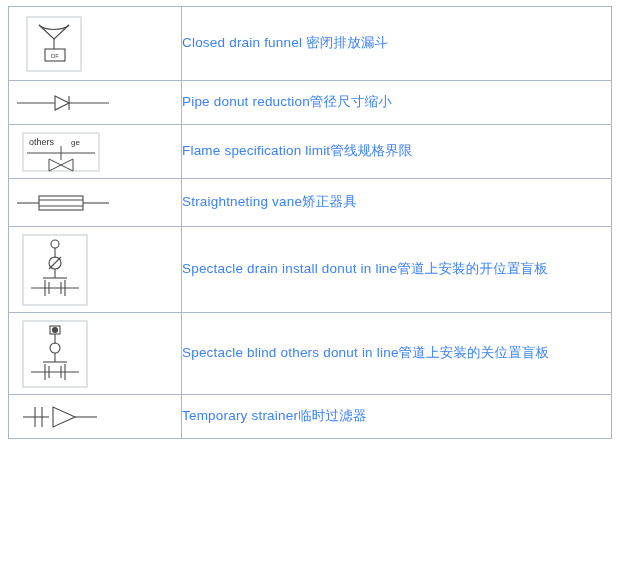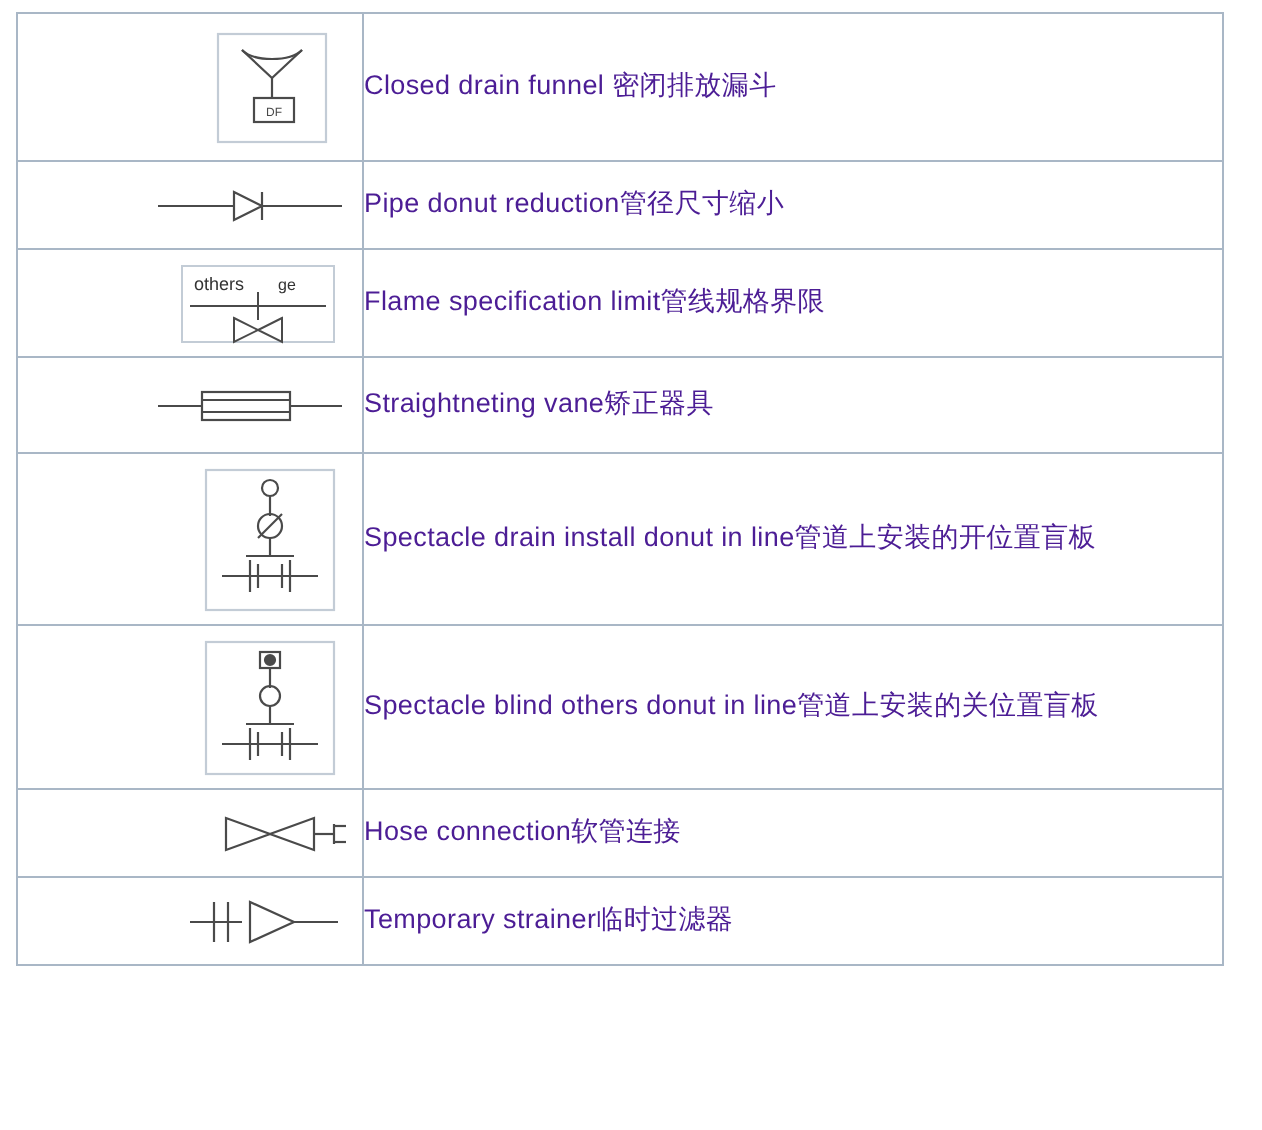--- a/index.html
+++ b/index.html
@@ -24,28 +24,28 @@
     padding: 0;
     vertical-align: middle;
   }
   .cell-symbol {
     width: 172px;
     text-align: center;
   }
   .cell-desc {
     padding: 6px 0 6px 14px;
     font-size: 13.5px;
-    color: #4c1d95;
+    color: #3b82f6;
     letter-spacing: .2px;
     line-height: 1.35;
   }
   .sym-wrap {
     display: flex;
     align-items: center;
-    justify-content: flex-end;
+    justify-content: flex-start;
     width: 100%;
   }
   svg { display: block; }
 </style>
 </head>
 <body>
 
 <table class="symbol-table">
   <tbody>
 
@@ -162,37 +162,20 @@
               <line x1="40" y1="48" x2="40" y2="60"></line>
               <line x1="52" y1="48" x2="52" y2="60"></line>
             </g>
           </svg>
         </div>
       </td>
       <td class="cell-desc">Spectacle blind others donut in line管道上安装的关位置盲板</td>
     </tr>
 
 
-    <tr style="height:44px">
-      <td class="cell-symbol">
-        <div class="sym-wrap">
-          <svg width="90" height="30" viewBox="0 0 90 30">
-            <g stroke="#4a4a4a" fill="none" stroke-width="1.1">
-              <path d="M22 7 L22 23 L44 15 Z"></path>
-              <path d="M66 7 L66 23 L44 15 Z"></path>
-              <line x1="66" y1="15" x2="76" y2="15"></line>
-              <line x1="76" y1="10" x2="76" y2="20"></line>
-              <line x1="76" y1="11" x2="82" y2="11"></line>
-              <line x1="76" y1="19" x2="82" y2="19"></line>
-            </g>
-          </svg>
-        </div>
-      </td>
-      <td class="cell-desc">Hose connection软管连接</td>
-    </tr>
 
     <tr style="height:44px">
       <td class="cell-symbol">
         <div class="sym-wrap">
           <svg width="100" height="34" viewBox="0 0 100 34">
             <g stroke="#4a4a4a" fill="none" stroke-width="1.1">
               <line x1="14" y1="17" x2="40" y2="17"></line>
               <line x1="26" y1="7" x2="26" y2="27"></line>
               <line x1="33" y1="7" x2="33" y2="27"></line>
               <path d="M44 7 L44 27 L66 17 Z"></path>

